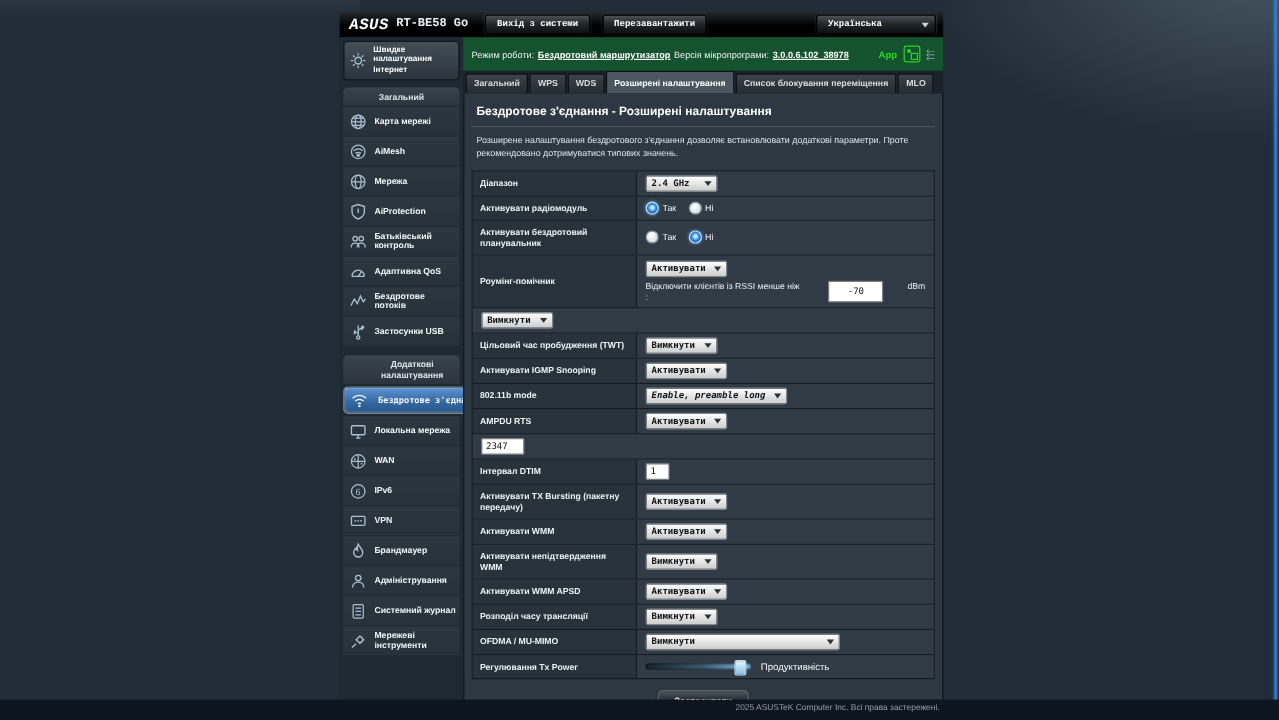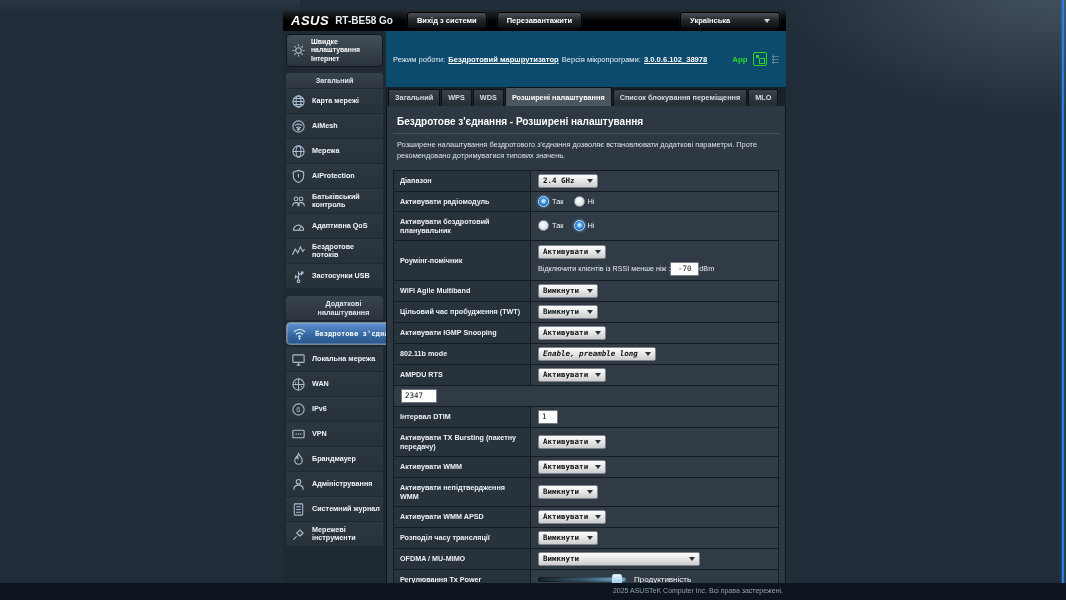--- a/index.html
+++ b/index.html
@@ -12,21 +12,21 @@
   body::before{content:"";position:absolute;right:0;top:0;width:300px;height:120px;
     background:radial-gradient(ellipse at 95% -10%, rgba(150,170,185,.30), rgba(150,170,185,0) 70%);}
   body::after{content:"";position:absolute;left:0;top:0;width:300px;height:14px;
     background:linear-gradient(rgba(120,140,155,.12), rgba(120,140,155,0));}
   .edge-strip{position:absolute;right:2px;top:0;bottom:0;width:2px;background:#2b7fd9;box-shadow:0 0 3px #2b7fd9;}
 
   
   #app{position:absolute;left:283px;top:10px;width:503px;}
 
   
-  .banner{height:21px;background:linear-gradient(#23282d,#000 55%,#000);display:flex;align-items:center;padding:0 4px;border-radius:2px 2px 0 0;}
+  .banner{height:21px;background:linear-gradient(#23282d,#000 55%,#000);display:flex;align-items:center;padding:0 4px;border-radius:2px 2px 0 0;font-family:Liberation Mono, monospace;}
   .logo{color:#fff;font-weight:bold;font-style:italic;font-size:13px;letter-spacing:.5px;margin:0 6px 0 4px;}
   .model{color:#e8edf2;font-size:10px;font-weight:bold;margin-right:14px;white-space:nowrap;}
   .tbtn{height:15px;padding:0 9px;margin-right:10px;display:flex;align-items:center;color:#fff;font-size:7.5px;font-weight:bold;
     background:linear-gradient(#4a5157,#24282c 45%,#0c0e10);border:1px solid #000;border-radius:3px;box-shadow:0 0 2px rgba(255,255,255,.15);white-space:nowrap;cursor:pointer;}
   .lang{margin-left:auto;margin-right:2px;width:80px;justify-content:space-between;gap:33px;}
   .lang .car{width:0;height:0;border-left:3.5px solid transparent;border-right:3.5px solid transparent;border-top:4px solid #cfd6dc;}
 
   
   .main{display:flex;align-items:stretch;}
   .sidebar{width:103px;background:#1f2931;padding:2px 2px 8px 2px;box-sizing:border-box;}
@@ -40,21 +40,21 @@
     padding:3px 2px;border-radius:4px 4px 0 0;margin:4px 1px 1px 1px;}
   .sec-h.second{margin-top:8px;text-align:center;padding-left:20px;}
   .sitem{display:flex;align-items:center;gap:5px;background:linear-gradient(#2d3740,#27313a);margin:1px;padding:3px 2px 3px 4px;
     min-height:18px;cursor:pointer;}
   .sitem .slab{color:#f2f6f9;font-size:7.2px;font-weight:bold;line-height:1.2;}
   .sitem.sel{background:linear-gradient(#5e93d2,#35679f 60%,#2a568b);border-radius:4px;box-shadow:inset 0 0 0 1px rgba(255,255,255,.18);}
   .icn{flex:0 0 17px;width:17px;height:17px;display:flex;align-items:center;justify-content:center;}
   .icn svg{width:15px;height:15px;}
 
   
-  .infobar{height:24px;background:#0c4a6e;display:flex;align-items:center;padding:16px 7px;font-size:7.6px;color:#e9eef2;}
+  .infobar{height:24px;background:#14532d;display:flex;align-items:center;padding:2px 7px;font-size:7.6px;color:#e9eef2;}
   .infobar .lnk{font-weight:bold;text-decoration:underline;color:#fff;margin:0 3px;cursor:pointer;white-space:nowrap;}
   .infobar .plain{white-space:nowrap;}
   .ibar-right{margin-left:auto;display:flex;align-items:center;gap:5px;}
   .app-lnk{color:#2bd429;font-weight:bold;font-size:8px;cursor:pointer;}
   .qr{width:12px;height:12px;border:1.5px solid #2bd429;border-radius:2px;position:relative;cursor:pointer;}
   .qr::before{content:"";position:absolute;left:2px;top:2px;width:3px;height:3px;background:#2bd429;}
   .qr::after{content:"";position:absolute;right:1px;bottom:1px;width:4px;height:4px;border:1px solid #2bd429;}
   .usb{color:#9aa6af;font-size:9px;cursor:pointer;}
 
   
@@ -69,32 +69,32 @@
   .pdesc{color:#dde3e8;font-size:7.4px;line-height:1.55;margin:2px 4px 8px 4px;}
 
   
   .ftable{border:1px solid #141c23;}
   .row{display:flex;border-bottom:1px solid #141c23;}
   .row:last-child{border-bottom:none;align-items:flex-end;}
   .cell-l{width:137px;box-sizing:border-box;background:#28323b;padding:5px 6px;color:#eef2f5;font-size:7.2px;font-weight:600;
     border-right:1px solid #141c23;display:flex;align-items:center;line-height:1.25;}
   .cell-r{flex:1;background:#313b45;padding:3px 7px;display:flex;align-items:center;min-height:13px;}
   .cell-r.col{flex-direction:column;align-items:flex-start;justify-content:center;gap:3px;padding:4px 7px;}
-  .sub{display:flex;align-items:center;gap:0;color:#e8edf1;font-size:7.2px;}
+  .sub{display:flex;gap:20px;color:#e8edf1;font-size:7.2px;}
 
   .sel{display:inline-flex;align-items:center;justify-content:space-between;gap:7px;min-width:50px;
     background:linear-gradient(#fefefe,#cdcdcd);border:1px solid #7e8489;border-radius:2px;
     padding:1.5px 4px;font-family:"DejaVu Sans Mono", monospace;font-size:7.5px;font-weight:bold;color:#101315;cursor:pointer;white-space:nowrap;}
   .sel .arr{width:0;height:0;border-left:3px solid transparent;border-right:3px solid transparent;border-top:4px solid #2c3238;}
   .sel.w-mode{min-width:108px;font-style:italic;}
   .sel.w-wide{min-width:152px;}
 
   .inp{background:#fff;border:1px solid #767c81;border-radius:1px;font-family:"DejaVu Sans Mono", monospace;
     font-size:7.5px;color:#101315;padding:1.5px 3px;box-sizing:border-box;}
-  .w34{width:36px;} .w20{width:20px;} .w28{width:30px;} .w24{width:29px;text-align:center;}
+  .w34{width:36px;} .w20{width:20px;} .w28{width:30px;} .w24{width:46px;text-align:center;}
 
   .radio{width:9px;height:9px;border-radius:50%;display:inline-block;cursor:pointer;}
   .radio.on{background:radial-gradient(circle at 50% 45%, #bfe6ff 0 18%, #2f8fe8 45%, #0d4f96 85%);border:1px solid #cfe2f2;box-shadow:0 0 3px #57a9f0;}
   .radio.off{background:radial-gradient(circle at 40% 35%, #ffffff, #c9d2d8);border:1px solid #8e989f;}
   .rlab{color:#f2f6f9;font-size:7.4px;margin:0 10px 0 3px;}
 
   .track{position:relative;width:88px;height:5px;border-radius:3px;background:linear-gradient(90deg,#17242d,#3c5e74 55%,#7cb8e2);box-shadow:inset 0 0 2px #000;}
   .thumb{position:absolute;left:74px;top:-3px;width:8px;height:11px;border-radius:2px;cursor:pointer;
     background:linear-gradient(#e8f5fe,#86bde2);border:1px solid #bfe0f3;}
   .slider-lab{color:#f2f6f9;font-size:8px;margin-left:8px;}
@@ -380,21 +380,20 @@
                 </div>
               <div class="sub">
                 <span>Відключити клієнтів із RSSI менше ніж :</span>
                 <input class="inp w24" value="-70" style="">
                 <span>dBm</span>
               </div>
             </div>
           </div>
 
           <div class="row">
-            <div class="cell-l">WiFi Agile Multiband</div>
             <div class="cell-r">
                 <div class="sel">
                   <span>Вимкнути</span>
                   <i class="arr"></i>
                 </div>
               </div>
           </div>
 
           <div class="row">
             <div class="cell-l">Цільовий час пробудження (TWT)</div>

